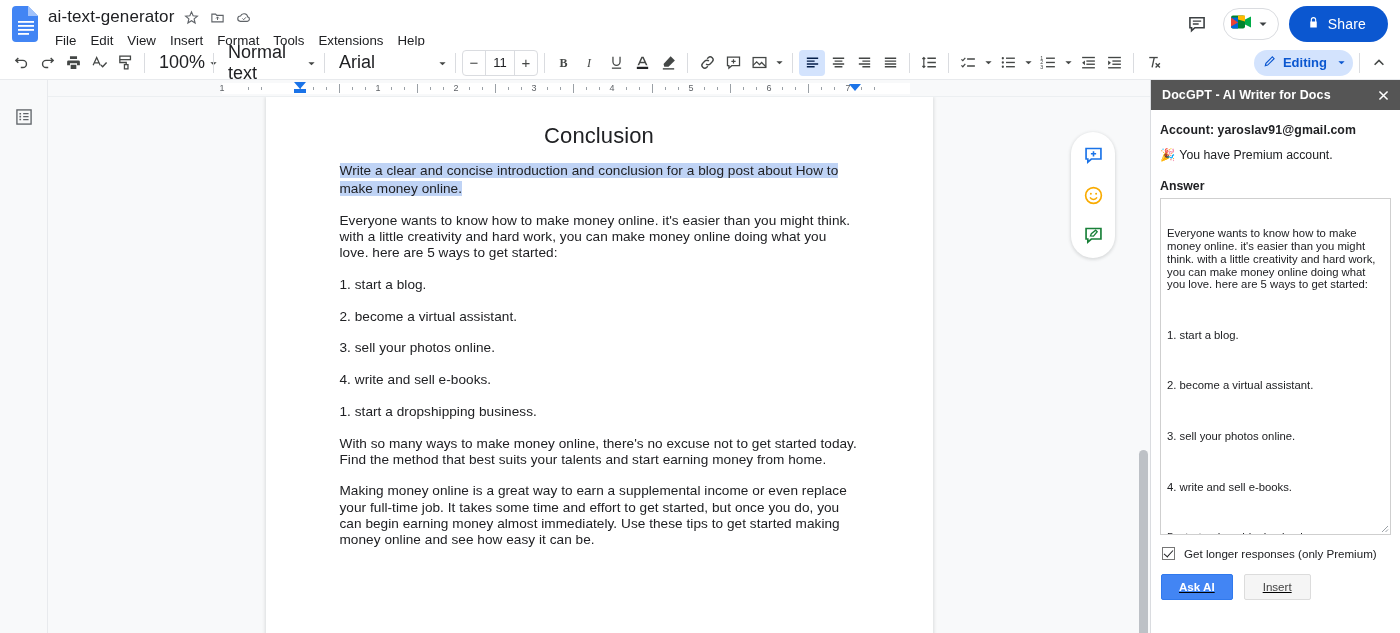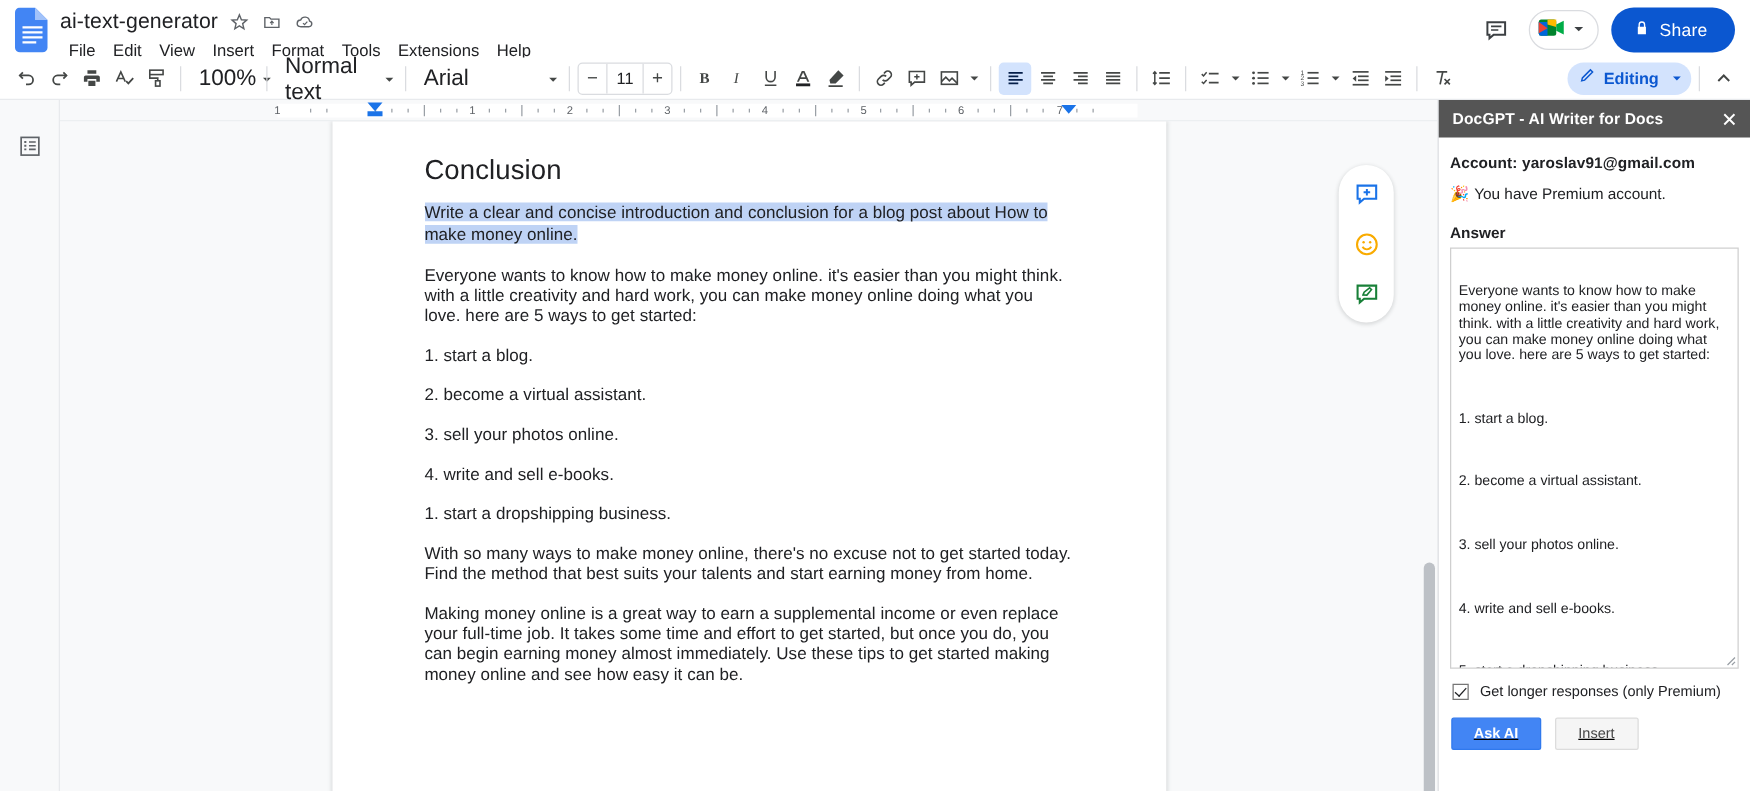--- a/index.html
+++ b/index.html
@@ -151,21 +151,21 @@
 
   .page-scroll { position: absolute; top: 17px; left: 0; right: 0; bottom: 0; overflow: hidden; }
   .page {
     width: 667px; margin: 0 auto; background: #fff;
     min-height: 900px; position: relative;
     box-shadow: 0 1px 3px 1px rgba(60,64,67,.15);
     padding: 24px 74px 60px 74px;
   }
   .doc-h1 {
     font-size: 22px; color: #202124; font-weight: normal;
-    margin: 0 0 10px 0; letter-spacing: 0.1px; line-height: 30px;
+    margin: 0 0 10px 0; letter-spacing: 0.1px; line-height: 30px; text-align: center;
   }
   .doc-p {
     font-size: 13.6px; color: #202124; line-height: 16.2px;
     margin: 0 0 15.5px 0; letter-spacing: 0.05px;
   }
   .doc-p.sel { background: #bfd3f5; display: inline; box-decoration-break: clone; -webkit-box-decoration-break: clone; }
   .sel-wrap { margin: 0 0 15.5px 0; }
 
   .float-actions {
     position: absolute; right: 35px; top: 52px;

